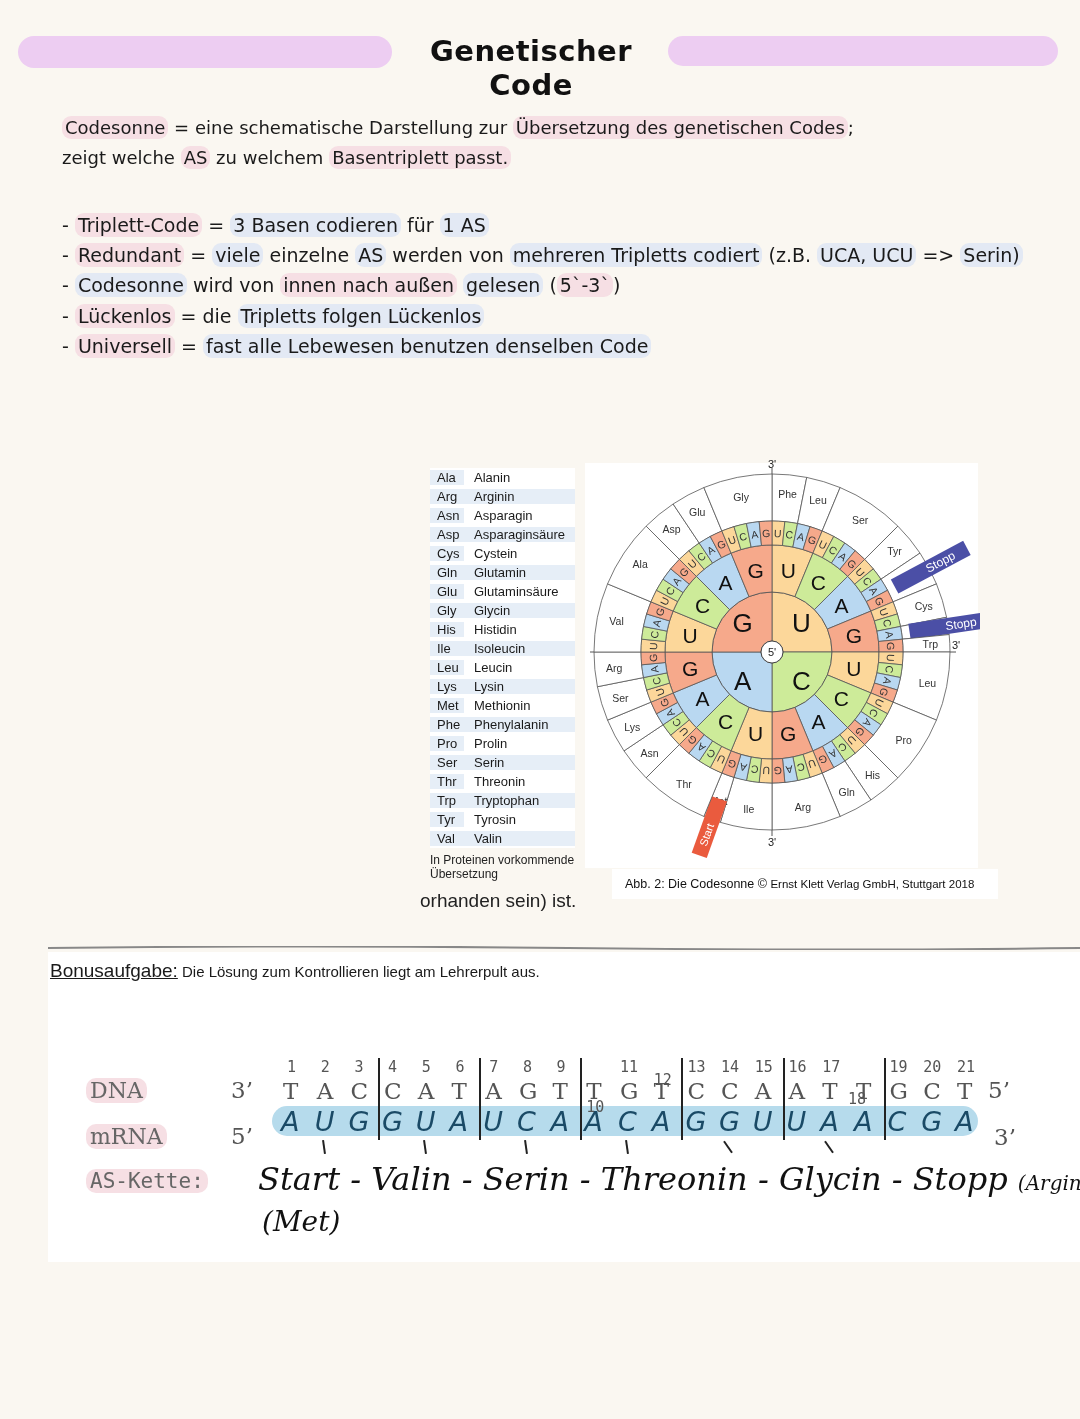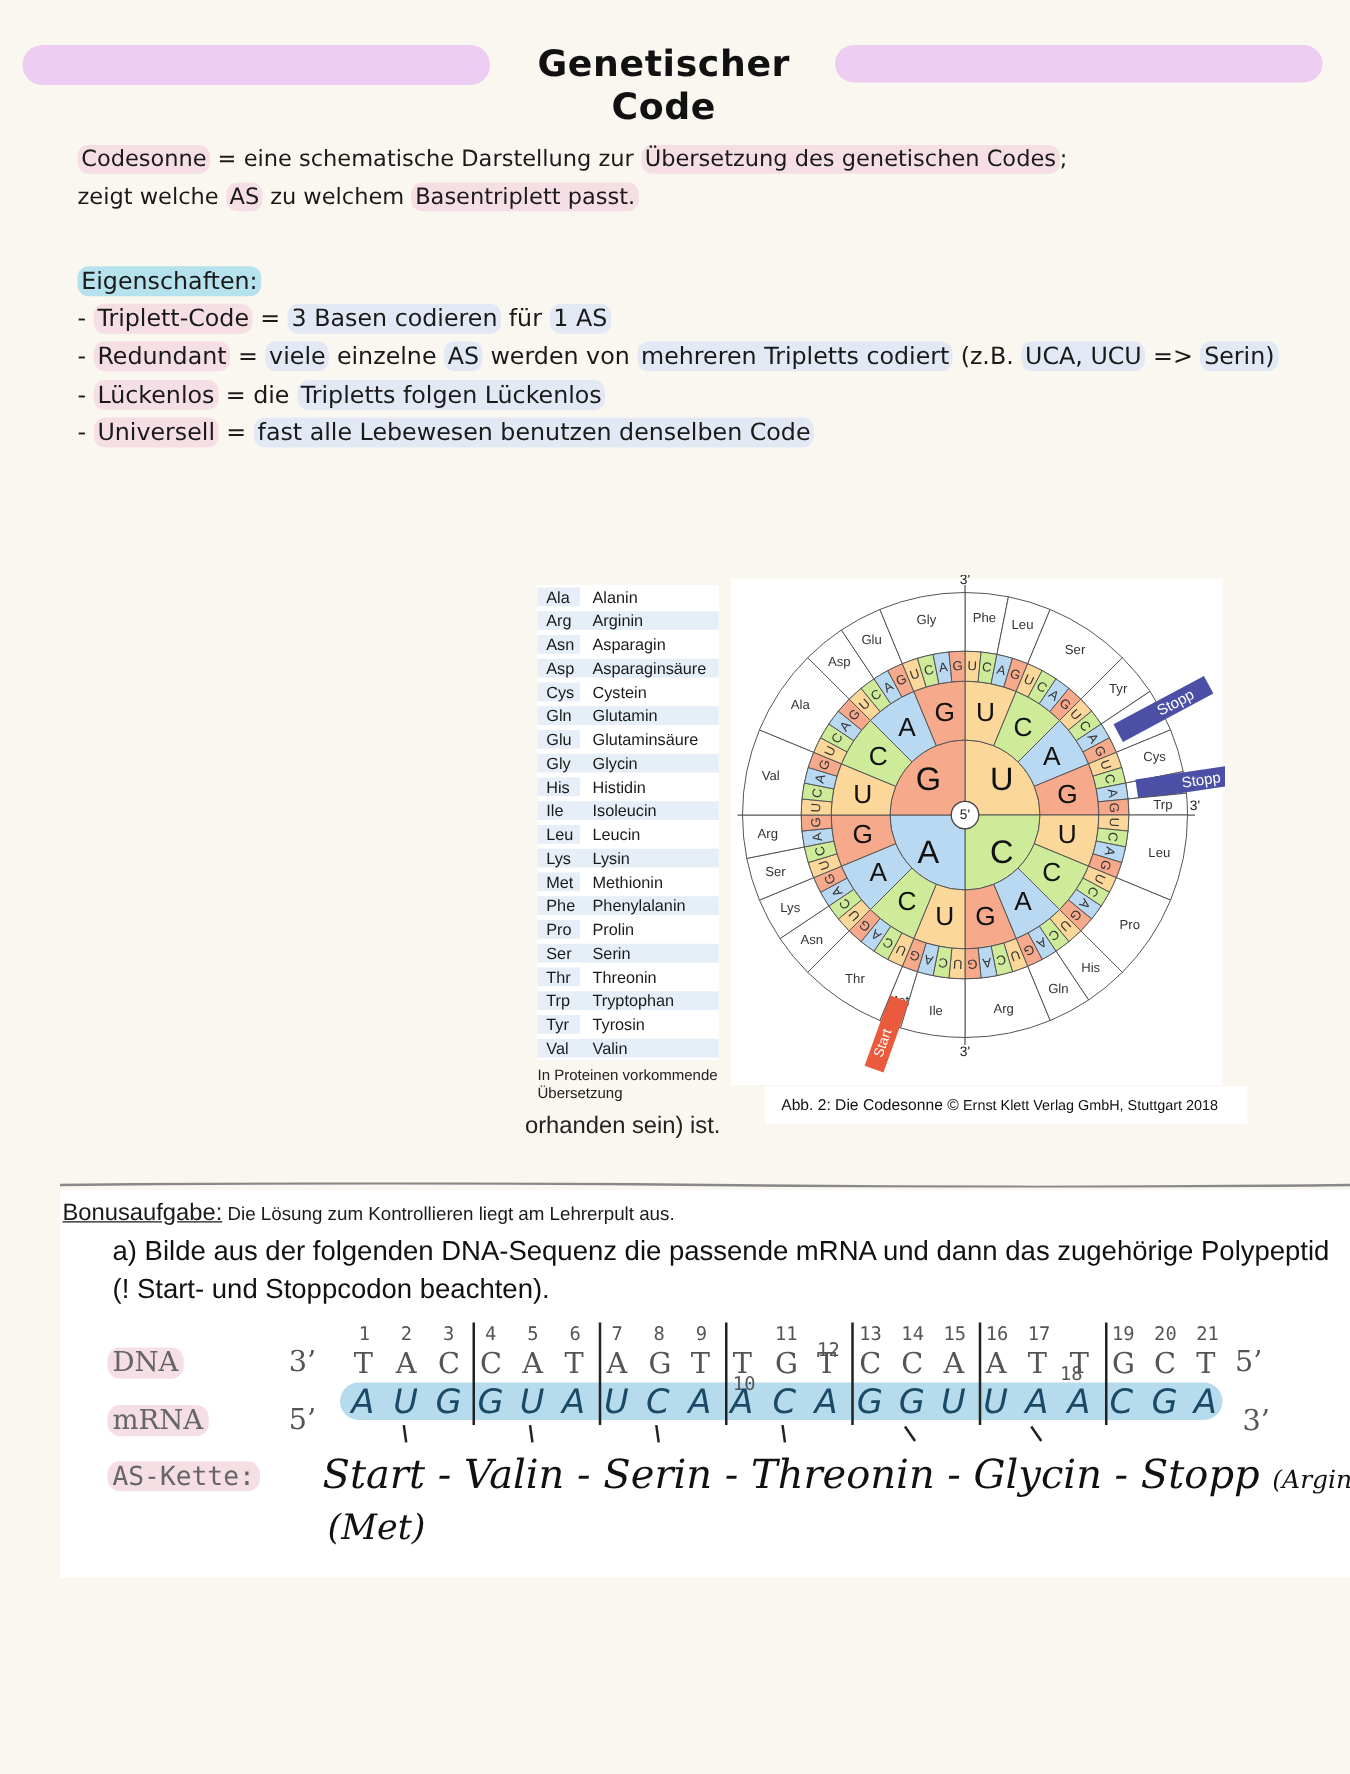--- a/index.html
+++ b/index.html
@@ -61,24 +61,24 @@
 <body>
 
 <div class="title-bar left"></div>
 <div class="title-bar right"></div>
 <div class="page-title">Genetischer Code</div>
 
 <div class="note" style="top:113px"><span class="hl hl-pink">Codesonne</span><span> = eine schematische Darstellung zur </span><span class="hl hl-pink">Übersetzung des genetischen Codes</span><span>;</span></div>
 <div class="note" style="top:143px"><span>zeigt welche </span><span class="hl hl-pink">AS</span><span> zu welchem </span><span class="hl hl-pink">Basentriplett passt.</span></div>
 
 <div class="props">
-  <div class="row"><span class="hl hl-teal">Eigenschaften:</span></div>
   <div id="props-items">
       <div class="row"><span>- </span><span class="hl hl-pink">Triplett-Code</span><span> = </span><span class="hl hl-blue">3 Basen codieren</span><span> für </span><span class="hl hl-blue">1 AS</span></div>
       <div class="row"><span>- </span><span class="hl hl-pink">Redundant</span><span> = </span><span class="hl hl-blue">viele</span><span> einzelne </span><span class="hl hl-blue">AS</span><span> werden von </span><span class="hl hl-blue">mehreren Tripletts codiert</span><span> (z.B. </span><span class="hl hl-blue">UCA, UCU</span><span> =&gt; </span><span class="hl hl-blue">Serin)</span></div>
+      <div class="row"><span>- </span><span class="hl hl-blue">Codesonne</span><span> wird von </span><span class="hl hl-pink">innen nach außen</span><span> </span><span class="hl hl-blue">gelesen</span><span> (</span><span class="hl hl-pink">5`-3`</span><span>)</span></div>
       <div class="row"><span>- </span><span class="hl hl-pink">Lückenlos</span><span> = die </span><span class="hl hl-blue">Tripletts folgen Lückenlos</span></div>
       <div class="row"><span>- </span><span class="hl hl-pink">Universell</span><span> = </span><span class="hl hl-blue">fast alle Lebewesen benutzen denselben Code</span></div>
     </div>
 </div>
 
 <div class="legend" id="legend">
     <div class="legend-row">
       <span class="abbr">Ala</span>
       <span class="name">Alanin</span>
     </div>
@@ -405,24 +405,20 @@
     <text x="366" y="185" font-size="11" fill="#222" text-anchor="middle" dominant-baseline="central" font-family="Liberation Sans, sans-serif">3'</text>
   </svg>
 <div class="fig-caption"><span>Abb. 2: Die Codesonne © </span><span class="small">Ernst Klett Verlag GmbH, Stuttgart 2018</span></div>
 
 <svg class="divider" viewBox="0 0 1032 4" preserveAspectRatio="none">
     <path d="M0 2 Q 260 -1 520 2 T 1032 2" stroke="#888" stroke-width="2" fill="none"></path>
   </svg>
 
 <div class="worksheet">
   <div class="bonus-head"><span class="u">Bonusaufgabe:</span><span class="small"> Die Lösung zum Kontrollieren liegt am Lehrerpult aus.</span></div>
-  <div class="task">
-    <div>a)  Bilde aus der folgenden DNA-Sequenz die passende mRNA und dann das zugehörige Polypeptid</div>
-    <div>(! Start- und Stoppcodon beachten).</div>
-  </div>
 </div>
 
 <div class="seq-label" style="left:86px; top:1078px">DNA</div>
 <div class="seq-label" style="left:86px; top:1124px">mRNA</div>
 <div class="seq-label mono" style="left:86px; top:1169px">AS-Kette:</div>
 
 <div class="prime" style="left:231px; top:1077px">3’</div>
 <div class="prime" style="left:988px; top:1077px">5’</div>
 <div class="prime" style="left:231px; top:1123px">5’</div>
 <div class="prime" style="left:994px; top:1124px">3’</div>

